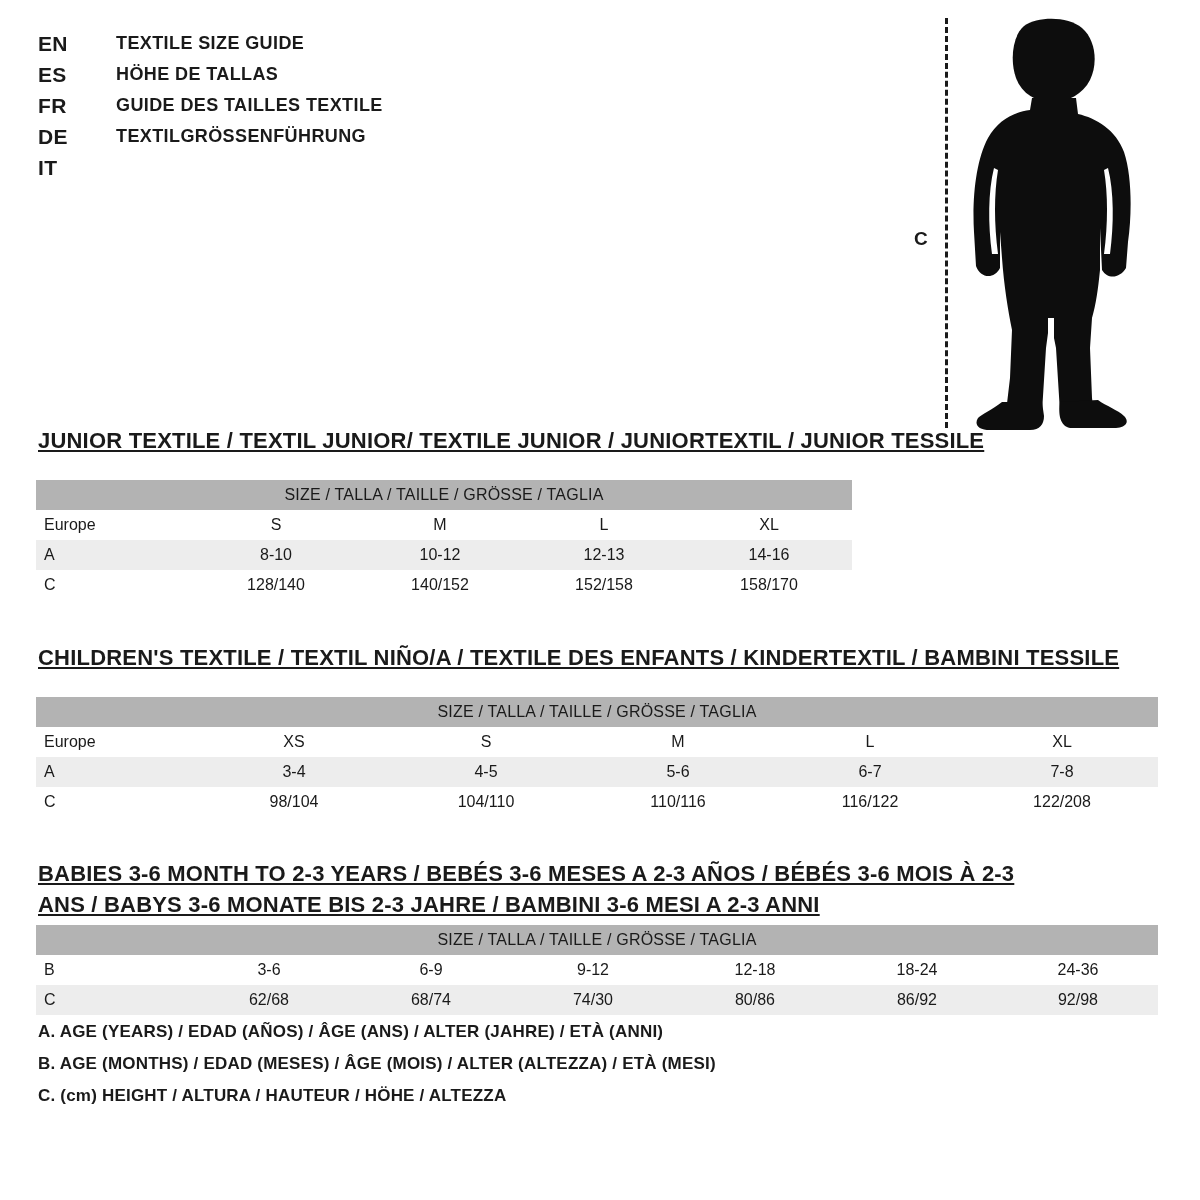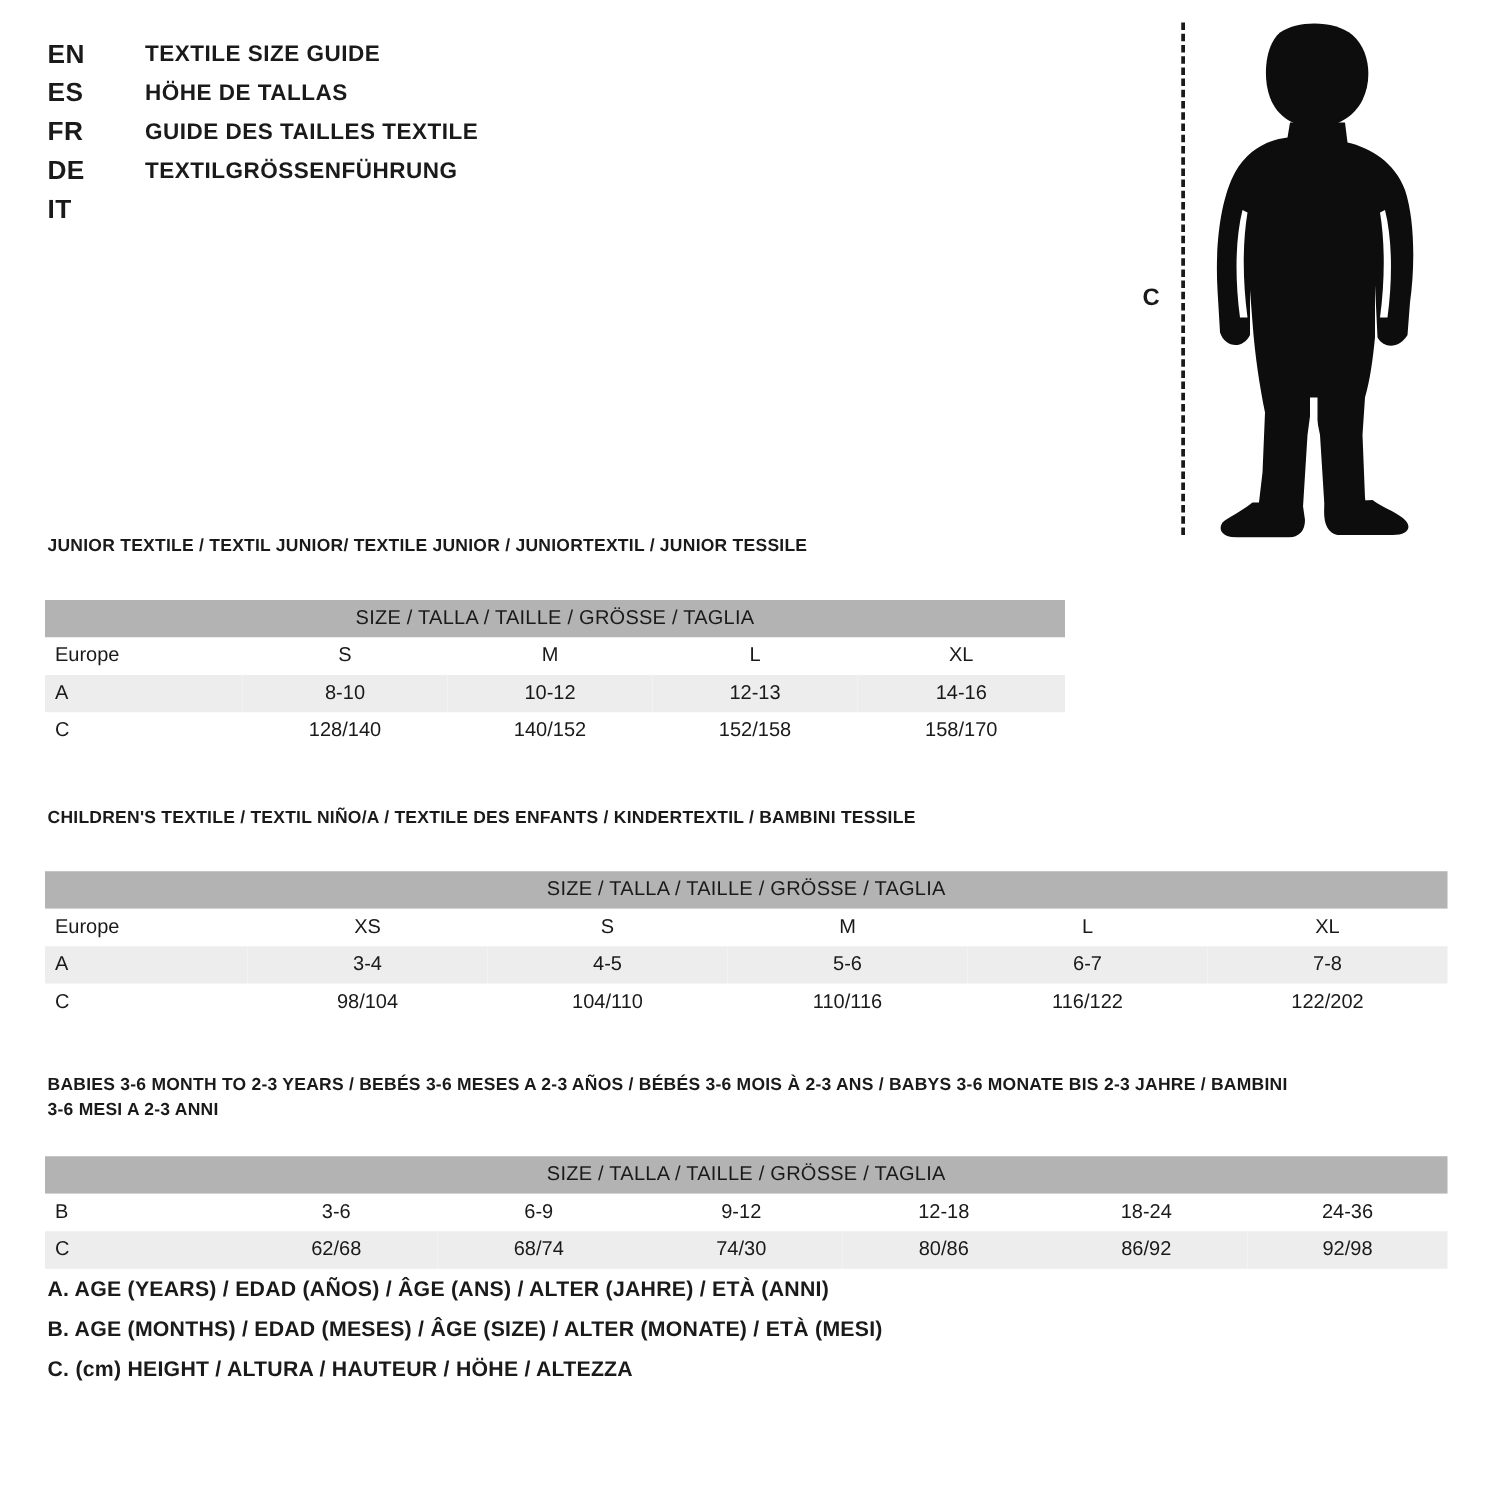--- a/index.html
+++ b/index.html
@@ -76,25 +76,26 @@
   .silhouette {
     position: absolute;
     left: 50px;
     top: 8px;
   }
 
   
   .section-title {
     position: absolute;
     left: 38px;
-    font-size: 14px;
+    font-size: 22px;
     font-weight: bold;
     letter-spacing: 0.2px;
     color: #1a1a1a;
     white-space: nowrap;
+    text-decoration: underline;
   }
   .section-title.two-line {
     white-space: normal;
     line-height: 1.42;
     width: 1000px;
   }
 
   
   table.size-table {
     position: absolute;
@@ -287,21 +288,21 @@
         <td>5-6</td>
         <td>6-7</td>
         <td>7-8</td>
       </tr>
       <tr class="row-light">
         <td class="lbl-cell">C</td>
         <td class="bold-val">98/104</td>
         <td class="bold-val">104/110</td>
         <td class="bold-val">110/116</td>
         <td class="bold-val">116/122</td>
-        <td class="bold-val">122/202</td>
+        <td class="bold-val">122/208</td>
       </tr>
     </tbody>
   </table>
 
   <div class="section-title two-line" style="top: 858px;">BABIES 3-6 MONTH TO 2-3 YEARS / BEBÉS 3-6 MESES A 2-3 AÑOS / BÉBÉS 3-6 MOIS À 2-3 ANS / BABYS 3-6 MONATE BIS 2-3 JAHRE / BAMBINI 3-6 MESI A 2-3 ANNI</div>
 
   <table class="size-table" style="top: 925px; left: 36px; width: 1122px;">
     <colgroup>
       <col style="width:152px">
         <col style="width:162px">
@@ -331,17 +332,17 @@
         <td class="bold-val">74/30</td>
         <td class="bold-val">80/86</td>
         <td class="bold-val">86/92</td>
         <td class="bold-val">92/98</td>
       </tr>
     </tbody>
   </table>
 
   <div class="legend" style="top: 1022px;">
     <div class="legend-line">A. AGE (YEARS) / EDAD (AÑOS) / ÂGE (ANS) / ALTER (JAHRE) / ETÀ (ANNI)</div>
-    <div class="legend-line">B. AGE (MONTHS) / EDAD (MESES) / ÂGE (SIZE) / ALTER (MONATE) / ETÀ (MESI)</div>
+    <div class="legend-line">B. AGE (MONTHS) / EDAD (MESES) / ÂGE (MOIS) / ALTER (ALTEZZA) / ETÀ (MESI)</div>
     <div class="legend-line">C. (cm) HEIGHT / ALTURA / HAUTEUR / HÖHE / ALTEZZA</div>
   </div>
 
 </div>
 
 </body></html>

